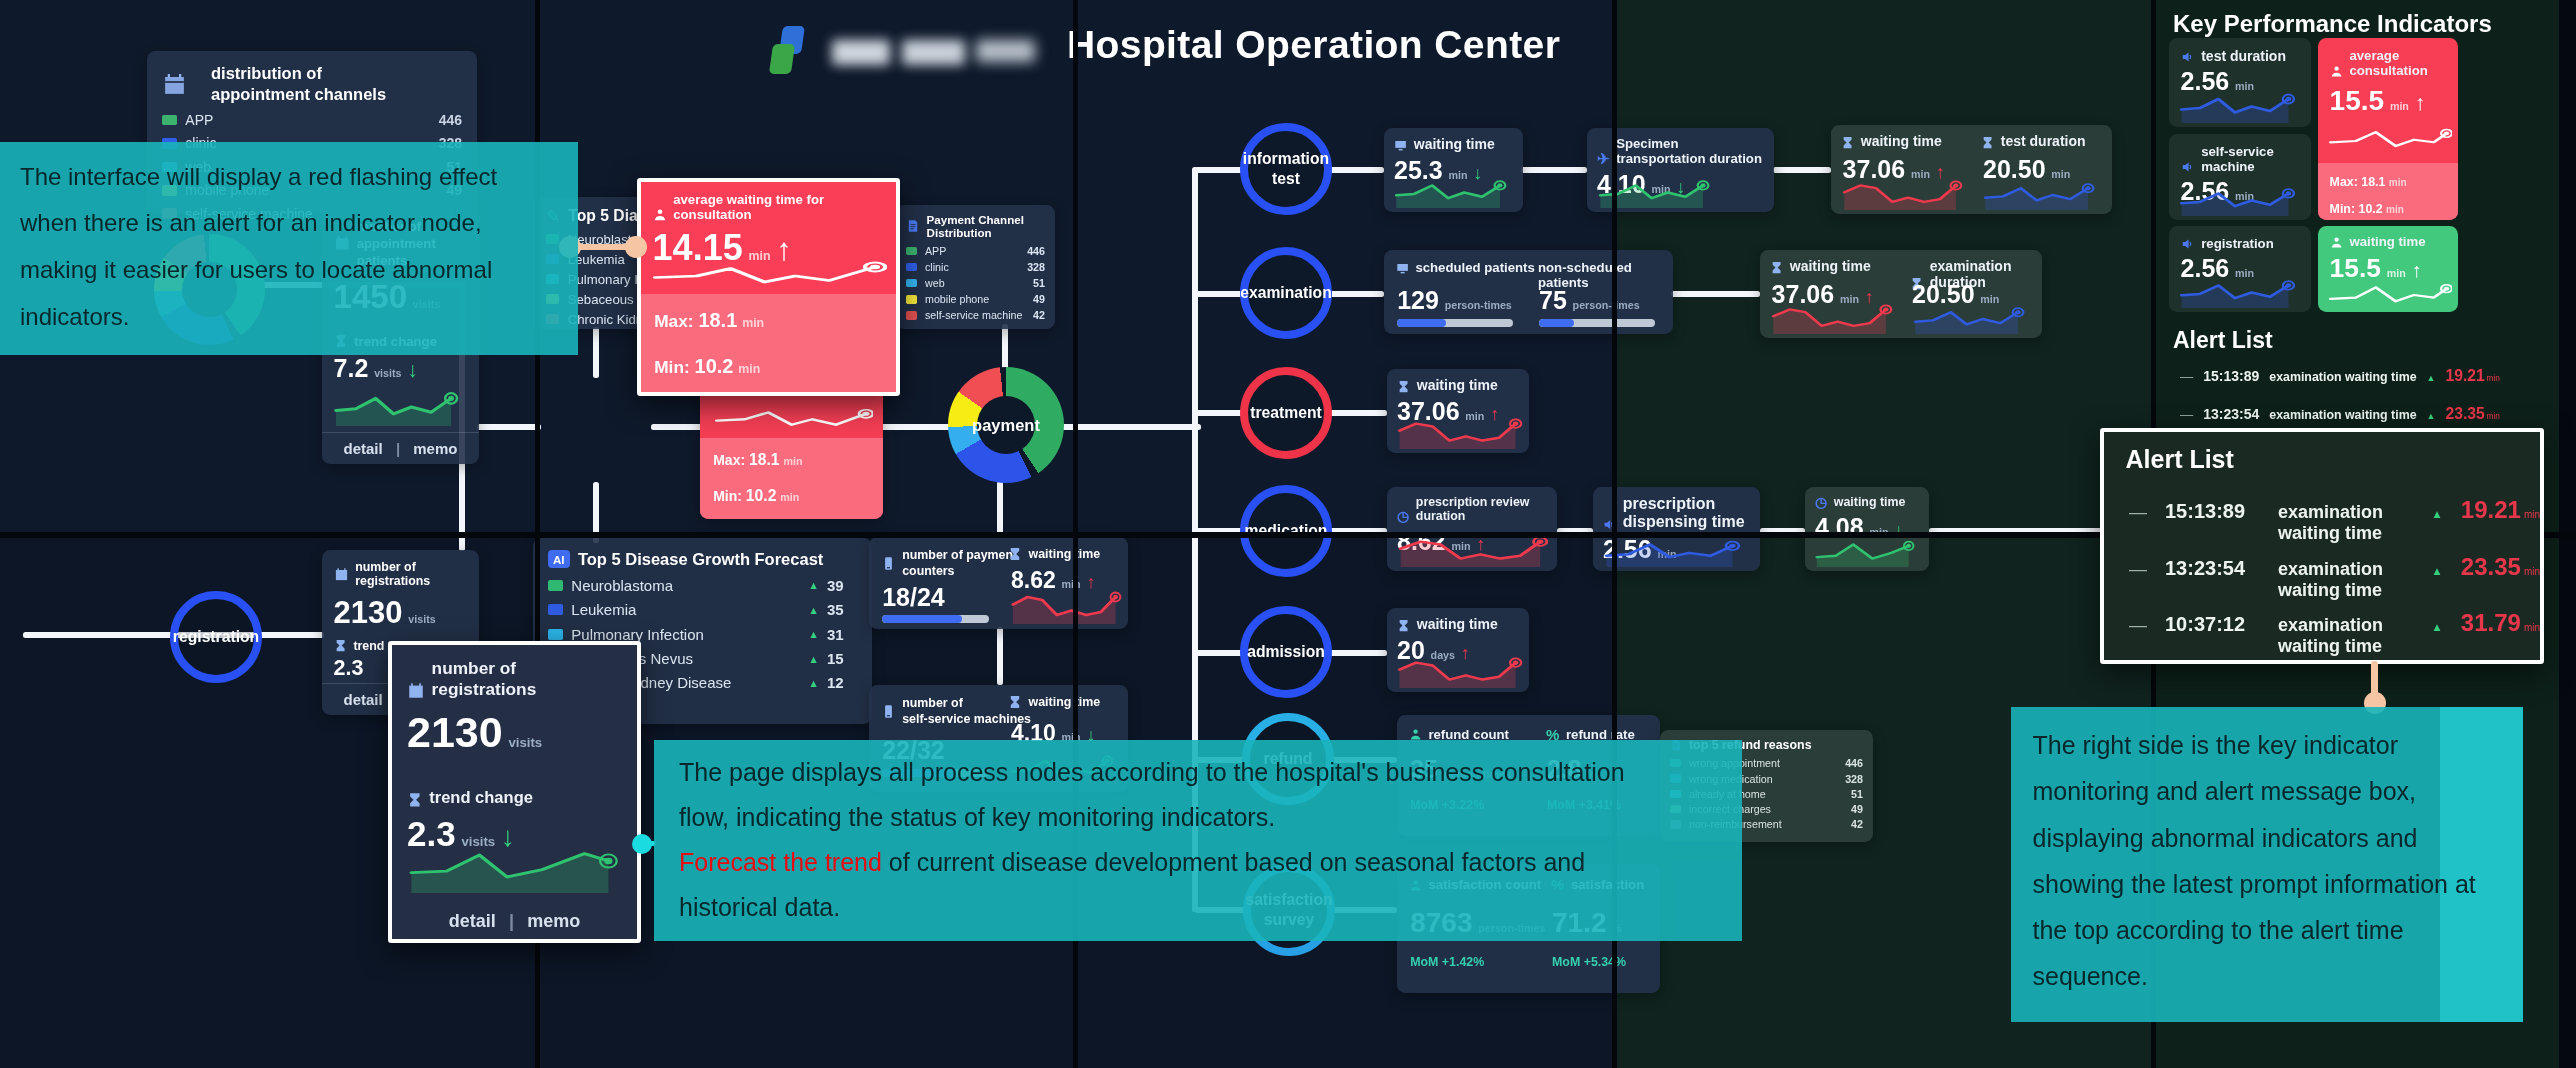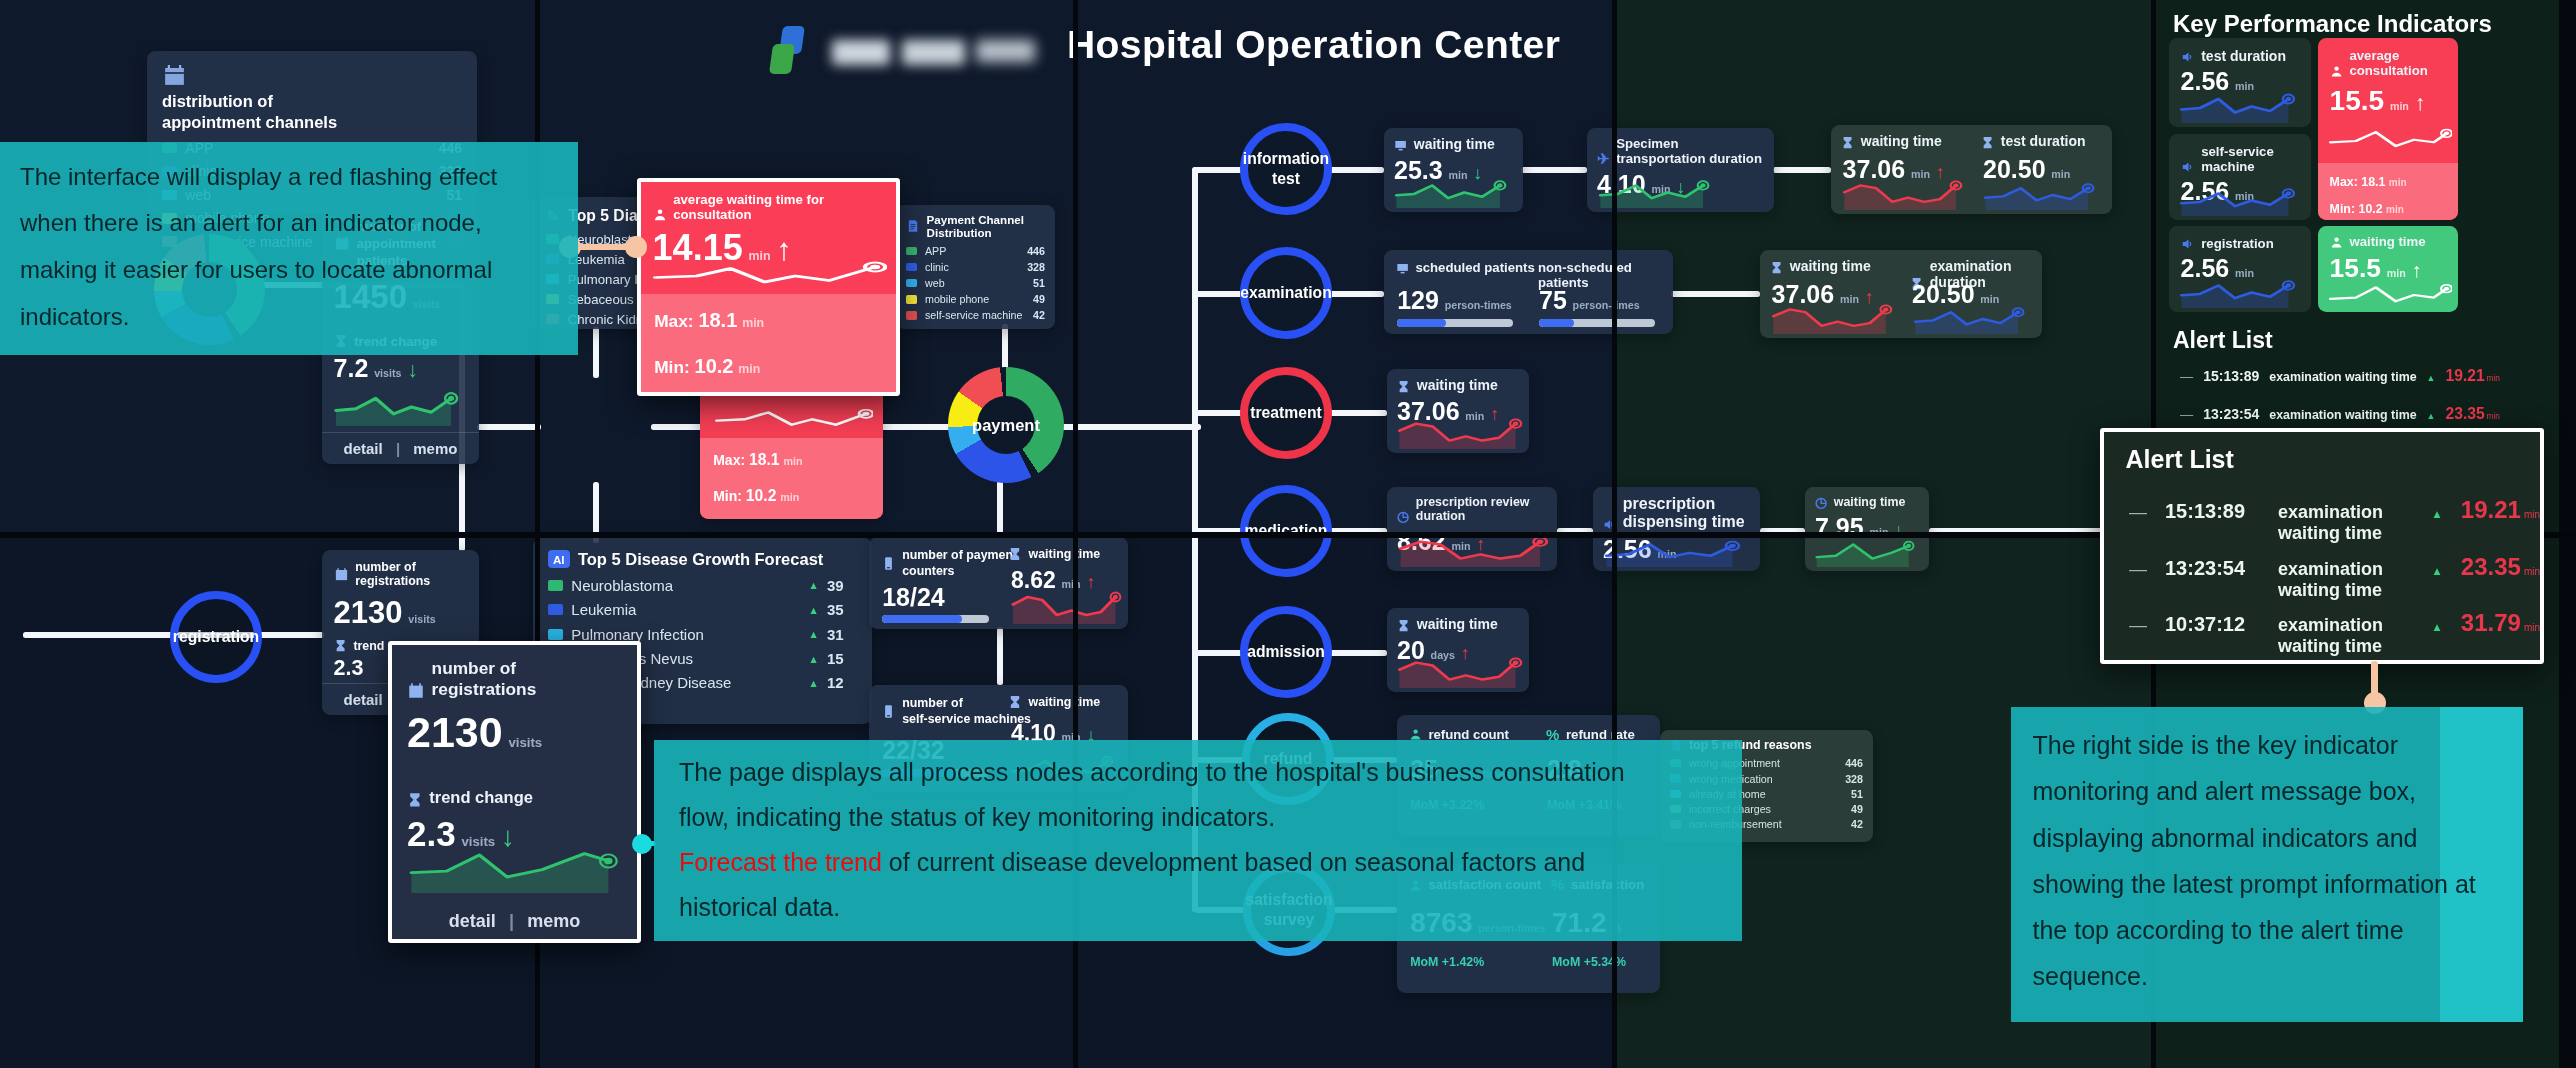--- a/index.html
+++ b/index.html
@@ -99,21 +99,21 @@
   <div class="line" style="left:1332px;top:757px;width:65px;height:5.8px;"></div>
   <div class="line" style="left:1333px;top:907px;width:64px;height:5.8px;"></div>
   <div class="line" style="left:1521px;top:167px;width:66px;height:5.8px;"></div>
   <div class="line" style="left:1773px;top:167px;width:58px;height:5.8px;"></div>
   <div class="line" style="left:1671px;top:291px;width:89px;height:5.8px;"></div>
   <div class="line" style="left:1557px;top:528px;width:36px;height:5.8px;"></div>
   <div class="line" style="left:1760px;top:528px;width:45px;height:5.8px;"></div>
   <div class="line" style="left:1929px;top:528px;width:173px;height:5.8px;"></div>
 
   <div class="card" style="left:147px;top:51px;width:330px;height:163px;padding:11.6px 15px;">
-    <div style="display:flex;gap:3px;flex-direction:column;">
+    <div style="display:flex;gap:24px;">
       <span class="icon">
           <svg viewBox="0 0 20 20" width="25" height="25" fill="currentColor">
             <path d="M2.5 4h15v13.5h-15z" opacity=".9"></path>
             <path d="M5.5 1.5v3M14.5 1.5v3" stroke="currentColor" stroke-width="1.8"></path>
             <path d="M2.5 8h15" stroke="#24304a" stroke-width="1.4"></path>
           </svg>
         </span>
       <div style="font-size:16.5px;font-weight:700;line-height:1.3;">
         <div>distribution of</div>
         <div>appointment channels</div>
@@ -667,21 +667,21 @@
         <circle class="do" cx="122" cy="14" r="6"></circle>
         <circle class="di" cx="122" cy="14" r="3"></circle>
       </svg>
   </div>
   <div class="card greenbg" style="left:1805px;top:487px;width:124px;height:84px;">
     <div class="ct" style="padding:8.3px 10px 0;font-size:12.4px;">
         <span class="icon blue" style="font-size:14px;">◷</span>
         <span>waiting time</span>
       </div>
     <div class="vrow" style="padding:3.3px 10px 0;">
-        <span class="val">7.95</span>
+        <span class="val">4.08</span>
         <span class="unit">min</span>
         <span class="down" style="font-size:18px;">↓</span>
       </div>
     <svg class="mini g" style="left:6.6px;bottom:4.1px;width:111px;height:31px;" viewBox="0 0 140 44" preserveAspectRatio="none">
         <polygon class="fl" points="6,30 30,28 52,12 76,32 100,24 122,14 122,44 6,44"></polygon>
         <polyline class="ln" points="6,30 30,28 52,12 76,32 100,24 122,14"></polyline>
         <circle class="do" cx="122" cy="14" r="6"></circle>
         <circle class="di" cx="122" cy="14" r="3"></circle>
       </svg>
   </div>

